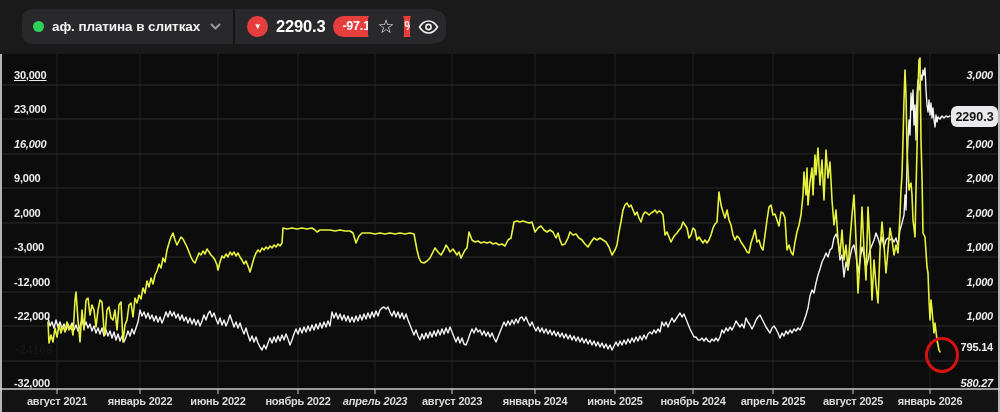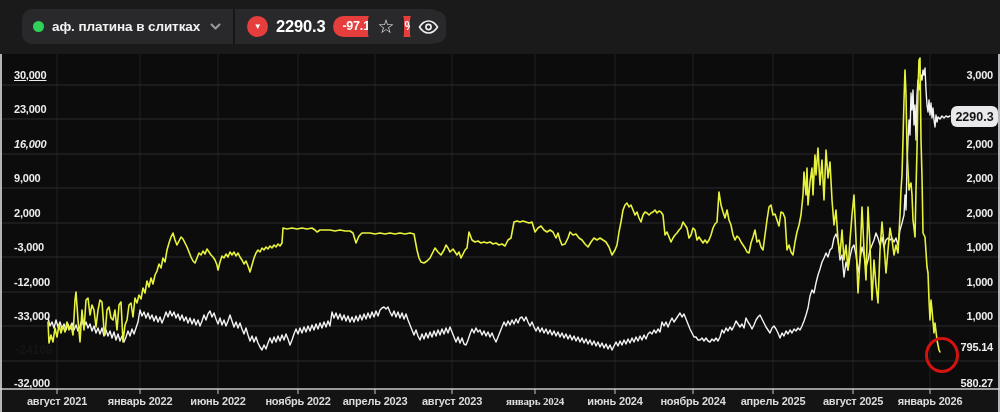--- a/index.html
+++ b/index.html
@@ -26,21 +26,21 @@
   .starGlyph{color:#f0f0f0;font-size:19px;line-height:1;margin-top:-2px;}
   
   .chartZone{position:absolute;left:0;top:54px;width:1000px;height:335px;background:#0c0c0d;}
   .bottomStrip{position:absolute;left:0;top:389px;width:1000px;height:23px;background:#141415;}
   #chart-svg{position:absolute;left:0;top:0;width:1000px;height:412px;}
   .edge{position:absolute;top:54px;bottom:0;width:2px;background:#d4d4d6;opacity:.85;z-index:30;}
   .edgeL{left:0;} .edgeR{right:0;}
   
   .axlab{position:absolute;font-size:11px;font-weight:700;color:#ededee;letter-spacing:-0.2px;
          white-space:nowrap;}
-  .axlab.right{text-align:right;}
+  .axlab.right{text-align:right;font-style:italic;}
   .xlab{position:absolute;top:395px;transform:translateX(-50%);font-size:11px;font-weight:700;
         color:#dcdcde;white-space:nowrap;letter-spacing:-0.2px;}
   
   .yellowPill{position:absolute;left:12px;top:341px;width:44px;height:17px;border-radius:9px;
               display:flex;align-items:center;justify-content:center;
               color:#151515;font-size:12px;font-weight:700;z-index:20;text-align:right;}
   .whiteBadge{position:absolute;left:951px;top:106px;width:47px;height:21px;border-radius:6px;
               background:#e9e9eb;display:flex;align-items:center;justify-content:center;
               color:#141414;font-size:12.5px;font-weight:700;z-index:20;}
   .lastVal{position:absolute;right:7px;top:341px;font-size:11px;font-weight:700;color:#efefef;z-index:21;}
@@ -135,30 +135,30 @@
       <div class="axlab" style="left: 14px; top: 138px; font-style: italic;">16,000</div>
       <div class="axlab right" style="right: 7px; top: 138px;">2,000</div>
       <div class="axlab" style="left: 14px; top: 172px;">9,000</div>
       <div class="axlab right" style="right: 7px; top: 172px;">2,000</div>
       <div class="axlab" style="left: 14px; top: 207px;">2,000</div>
       <div class="axlab right" style="right: 7px; top: 207px;">2,000</div>
       <div class="axlab" style="left: 14px; top: 241px;">-3,000</div>
       <div class="axlab right" style="right: 7px; top: 241px;">1,000</div>
       <div class="axlab" style="left: 14px; top: 276px;">-12,000</div>
       <div class="axlab right" style="right: 7px; top: 276px;">1,000</div>
-      <div class="axlab" style="left: 14px; top: 310px;">-33,000</div>
+      <div class="axlab" style="left: 14px; top: 310px;">-22,000</div>
       <div class="axlab right" style="right: 7px; top: 310px;">1,000</div>
       <div class="xlab" style="left: 57px;">август 2021</div>
       <div class="xlab" style="left: 140px;">январь 2022</div>
       <div class="xlab" style="left: 218px;">июнь 2022</div>
       <div class="xlab" style="left: 298px;">ноябрь 2022</div>
-      <div class="xlab" style="left: 375px;">апрель 2023</div>
+      <div class="xlab" style="left: 375px; font-style: italic;">апрель 2023</div>
       <div class="xlab" style="left: 452px;">август 2023</div>
-      <div class="xlab" style="left: 535px; font-family: Liberation Serif, serif;">январь 2024</div>
-      <div class="xlab" style="left: 615px;">июнь 2024</div>
+      <div class="xlab" style="left: 535px;">январь 2024</div>
+      <div class="xlab" style="left: 615px;">июнь 2025</div>
       <div class="xlab" style="left: 693px;">ноябрь 2024</div>
       <div class="xlab" style="left: 773px;">апрель 2025</div>
       <div class="xlab" style="left: 853px;">август 2025</div>
       <div class="xlab" style="left: 930px;">январь 2026</div>
     </div>
 
 
   <div class="yellowPill">-24108</div>
   <div class="whiteBadge">2290.3</div>
   <div class="axlab lastVal">795.14</div>

